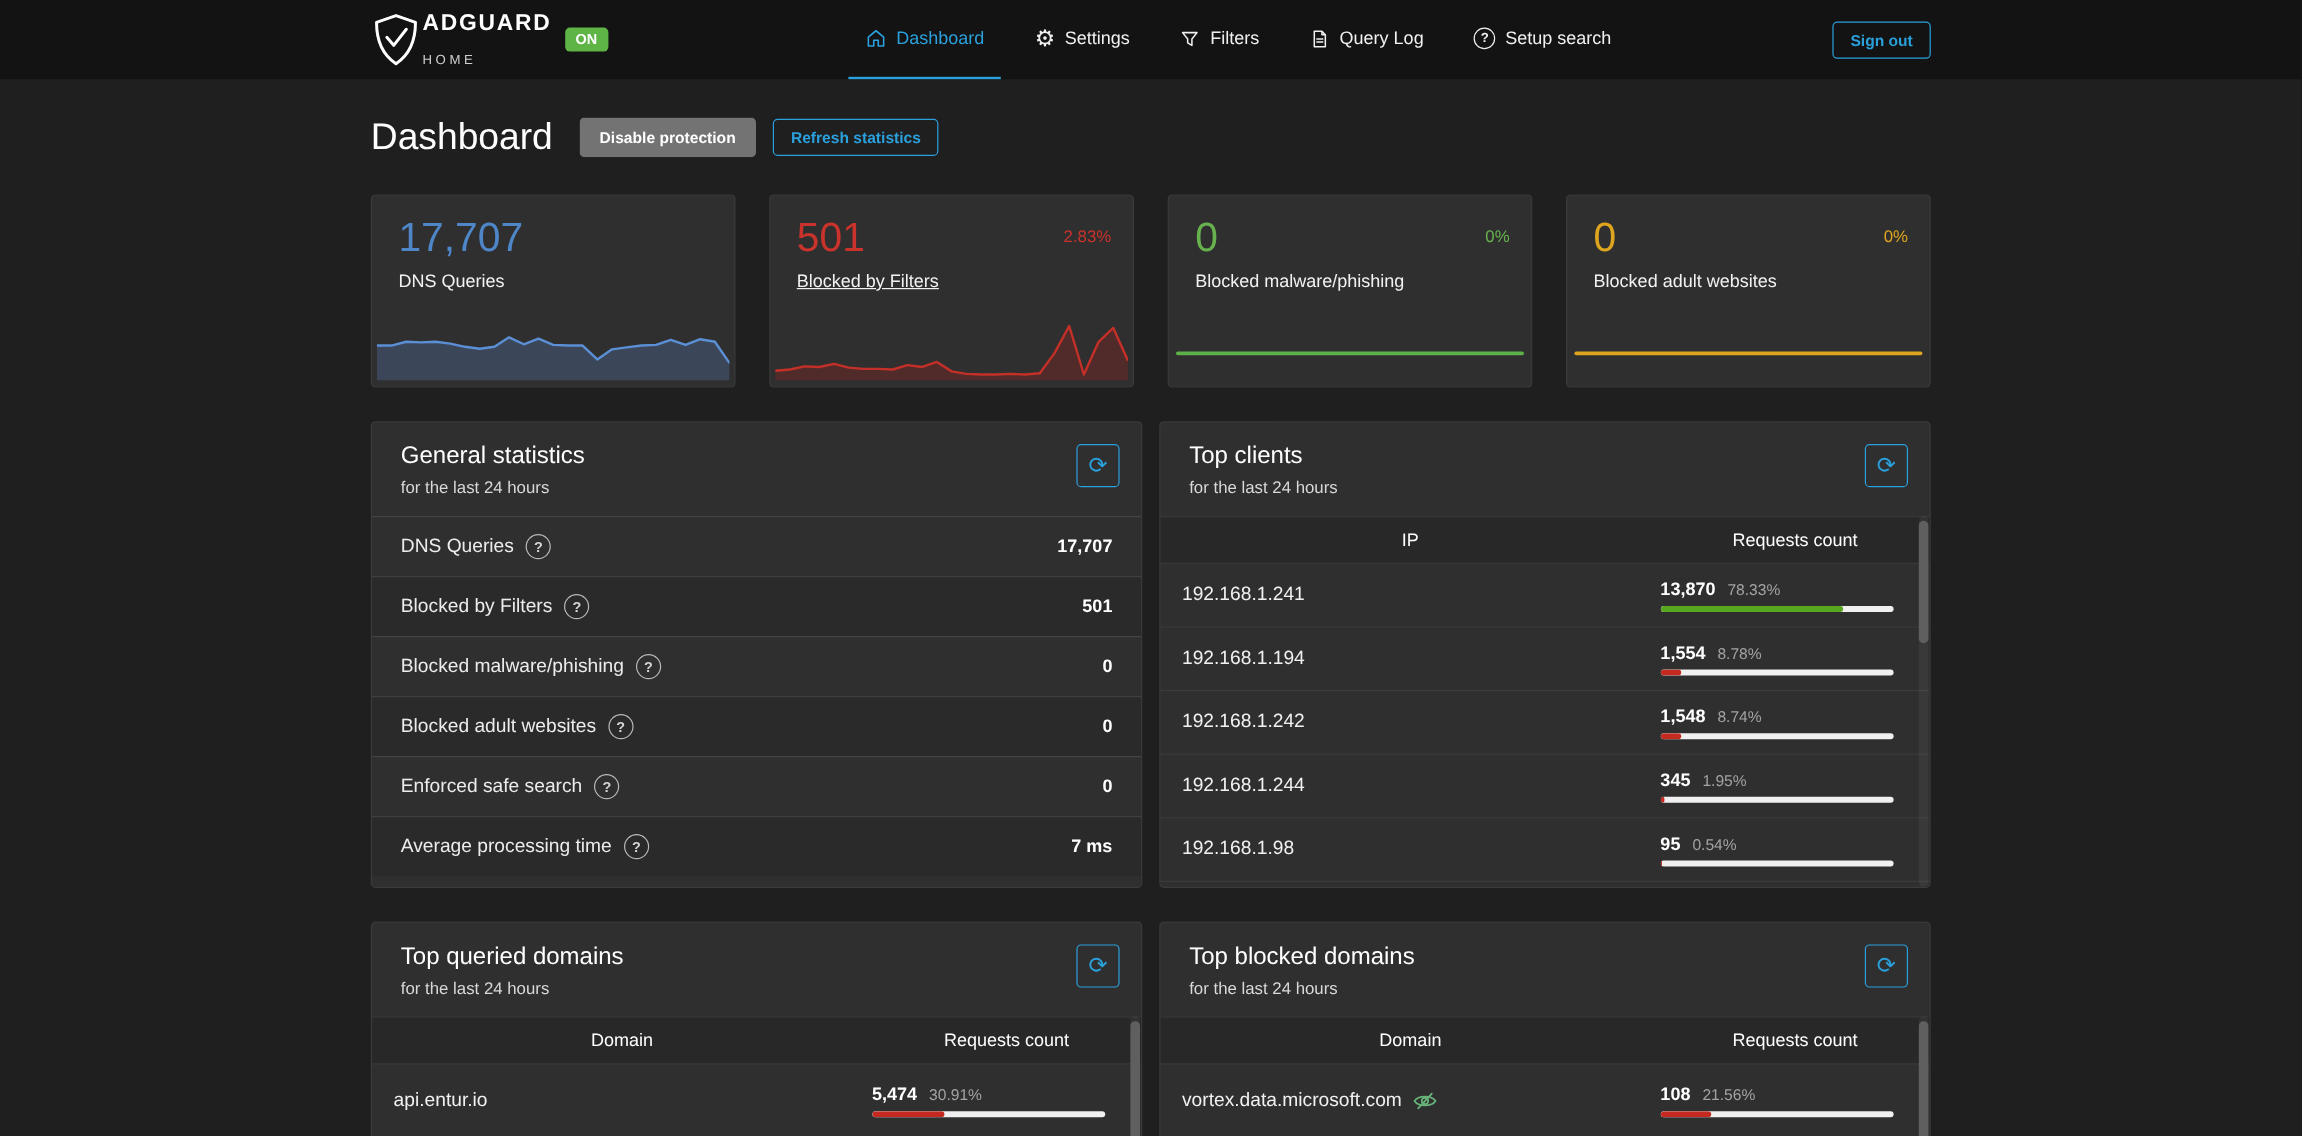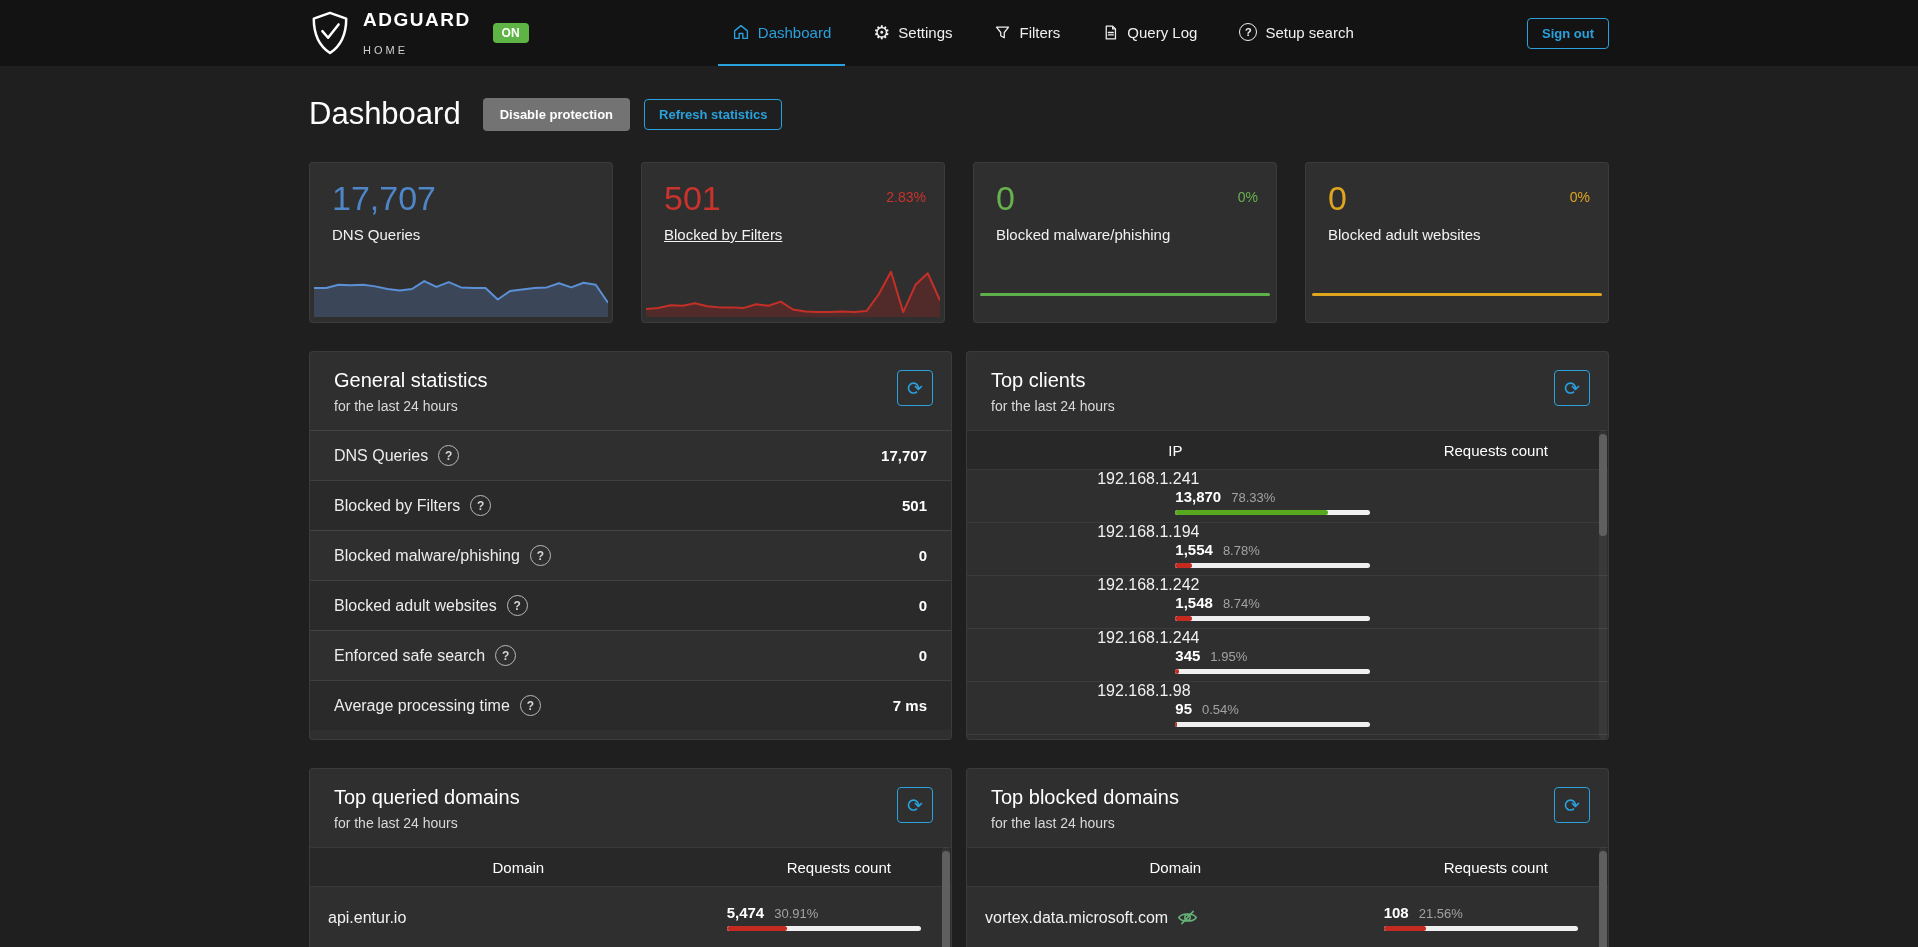--- a/index.html
+++ b/index.html
@@ -2,21 +2,21 @@
 <html><head>
 <meta charset="utf-8">
 <style>
   * { margin:0; padding:0; box-sizing:border-box; }
   html,body { width:1918px; height:947px; overflow:hidden; background:#1f1f1f;
     font-family:"Liberation Sans", sans-serif; color:#e8e8e8; }
 
   
   .topbar { height:66px; background:#131313; display:flex; align-items:stretch; }
   .topbar-inner { width:1300px; margin:0 auto; display:flex; align-items:stretch; }
-  .brand { display:flex; align-items:center; gap:12px; }
+  .brand { display:flex; align-items:center; gap:1px; }
   .brand-logo { width:42px; height:46px; }
   .brand-text { display:flex; flex-direction:column; line-height:1; }
   .brand-name { font-size:19px; font-weight:bold; letter-spacing:1.5px; color:#fff; }
   .brand-sub { font-size:11px; letter-spacing:3px; color:#cfcfcf; margin-top:16px; }
   .on-badge { background:#5eb546; color:#fff; font-size:12px; font-weight:bold;
     padding:3px 9px; border-radius:4px; margin-left:10px; }
   .nav { flex:1; display:flex; justify-content:center; gap:14px; margin-left:30px; }
   .nav-item { display:flex; align-items:center; gap:8px; padding:0 14px; font-size:15px;
     color:#f0f0f0; cursor:pointer; border-bottom:2px solid transparent; }
   .nav-item.active { color:#2aa0dc; border-bottom-color:#2aa0dc; }
@@ -70,21 +70,21 @@
     font-size:12px; font-weight:bold; color:#d5d5d5; cursor:pointer; }
   .gs-value { font-size:15px; font-weight:bold; color:#fff; }
 
   
   .thead { height:40px; display:flex; align-items:center; background:rgba(0,0,0,0.14);
     border-top:1px solid rgba(255,255,255,0.08); border-bottom:1px solid rgba(255,255,255,0.08);
     font-size:15px; color:#fff; }
   .col-l { width:65%; text-align:center; }
   .col-r { width:35%; text-align:center; }
   .trow { display:flex; align-items:center; border-bottom:1px solid rgba(255,255,255,0.06); }
-  .tc-row { height:53px;flex-direction:column; }
+  .tc-row { height:53px; }
   .dm-row { height:62px; }
   .cell-l { width:65%; padding-left:18px; font-size:16px; color:#f1f1f1;
     display:flex; align-items:center; gap:9px; }
   .cell-r { width:35%; padding-right:30px; }
   .count-line { display:flex; align-items:baseline; gap:10px; }
   .count-val { font-size:15px; font-weight:bold; color:#fff; }
   .count-pct { font-size:13px; color:#a3a3a3; }
   .bar-track { margin-top:5px; height:5px; background:#f0f0f0; border-radius:3px; overflow:hidden; }
   .bar-fill { height:100%; border-radius:3px; }
 

